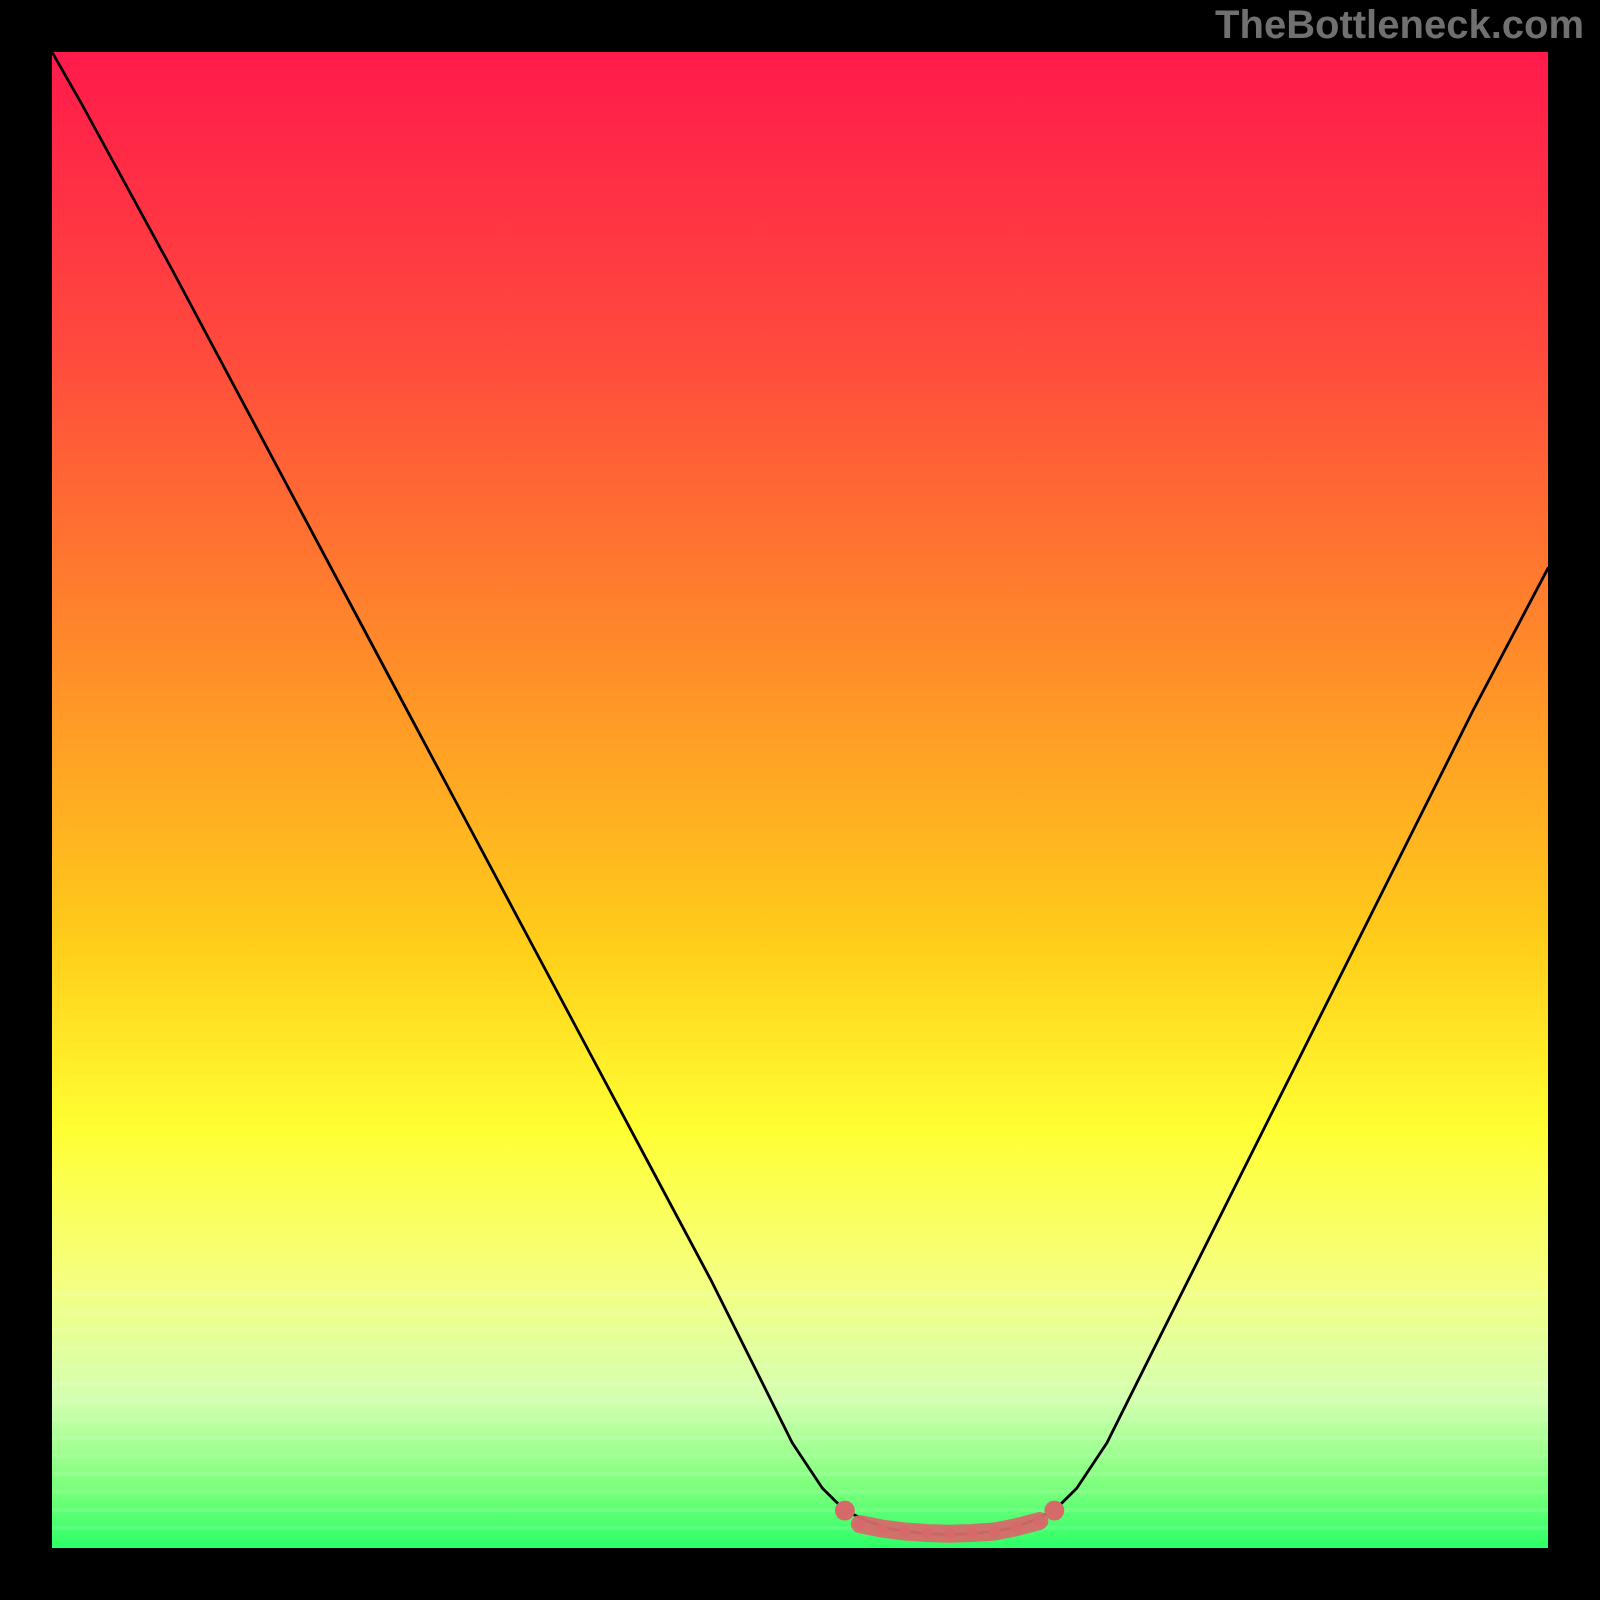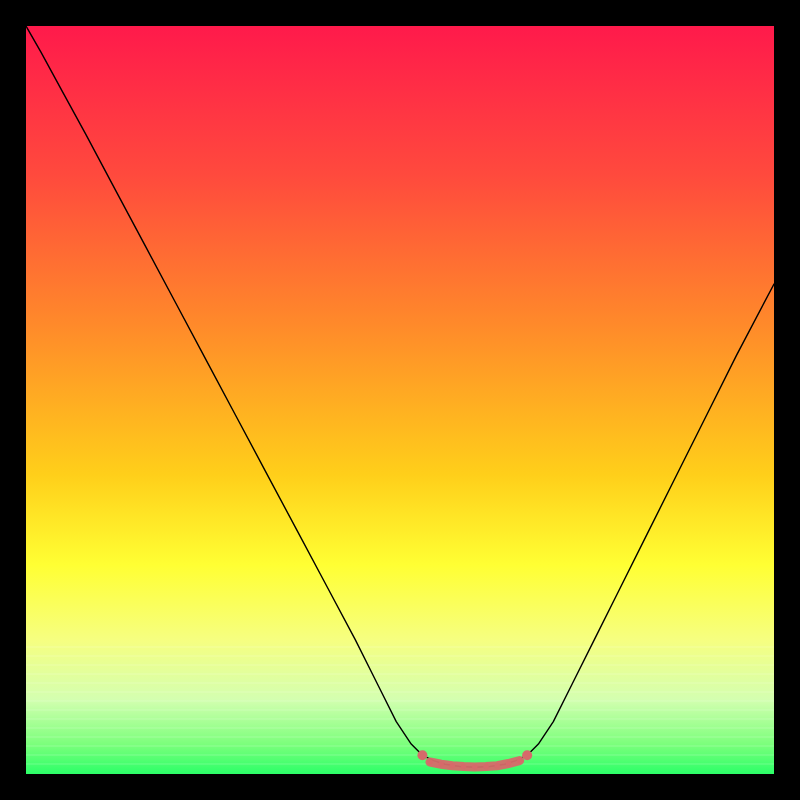--- a/index.html
+++ b/index.html
@@ -37,20 +37,21 @@
     z-index: 5;
   }
   svg {
     display: block;
   }
 </style>
 </head>
 <body>
 
 <div class="frame">
+  <div class="watermark">TheBottleneck.com</div>
 
   <div class="plot">
     <svg id="chart-svg" width="748" height="748" viewBox="0 0 748 748">
         <defs>
           <linearGradient id="bg-grad" x1="0" y1="0" x2="0" y2="1">
             <stop offset="0%" stop-color="#ff1a4b"></stop>
             <stop offset="20%" stop-color="#ff4a3d"></stop>
             <stop offset="40%" stop-color="#ff8a2a"></stop>
             <stop offset="60%" stop-color="#ffcf1a"></stop>
             <stop offset="72%" stop-color="#ffff33"></stop>

